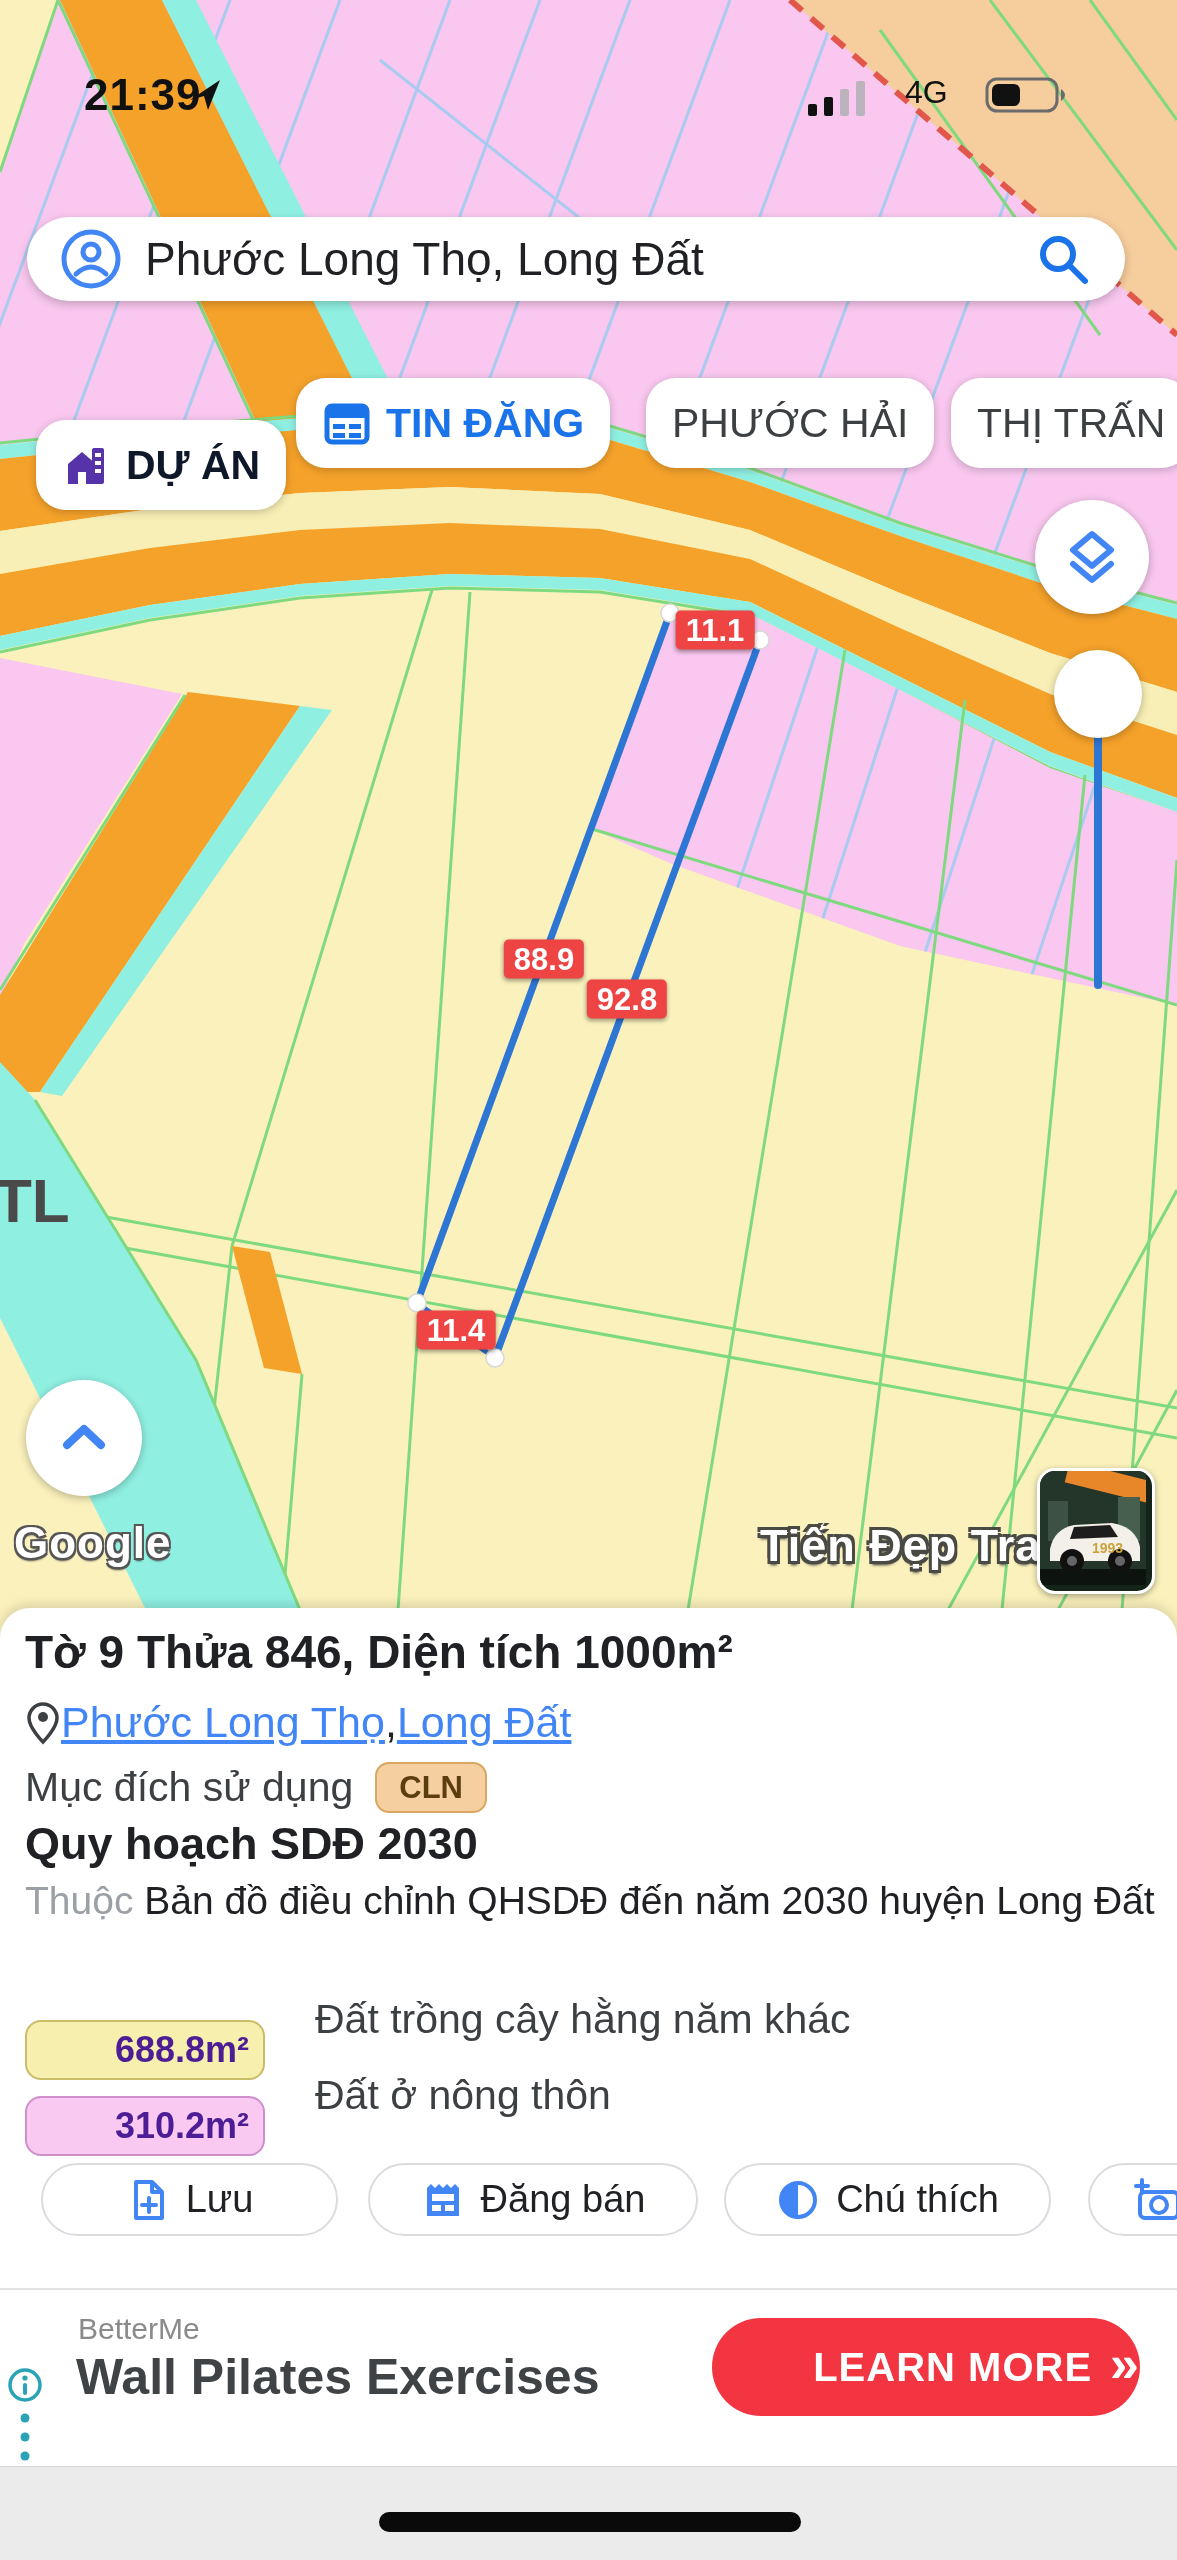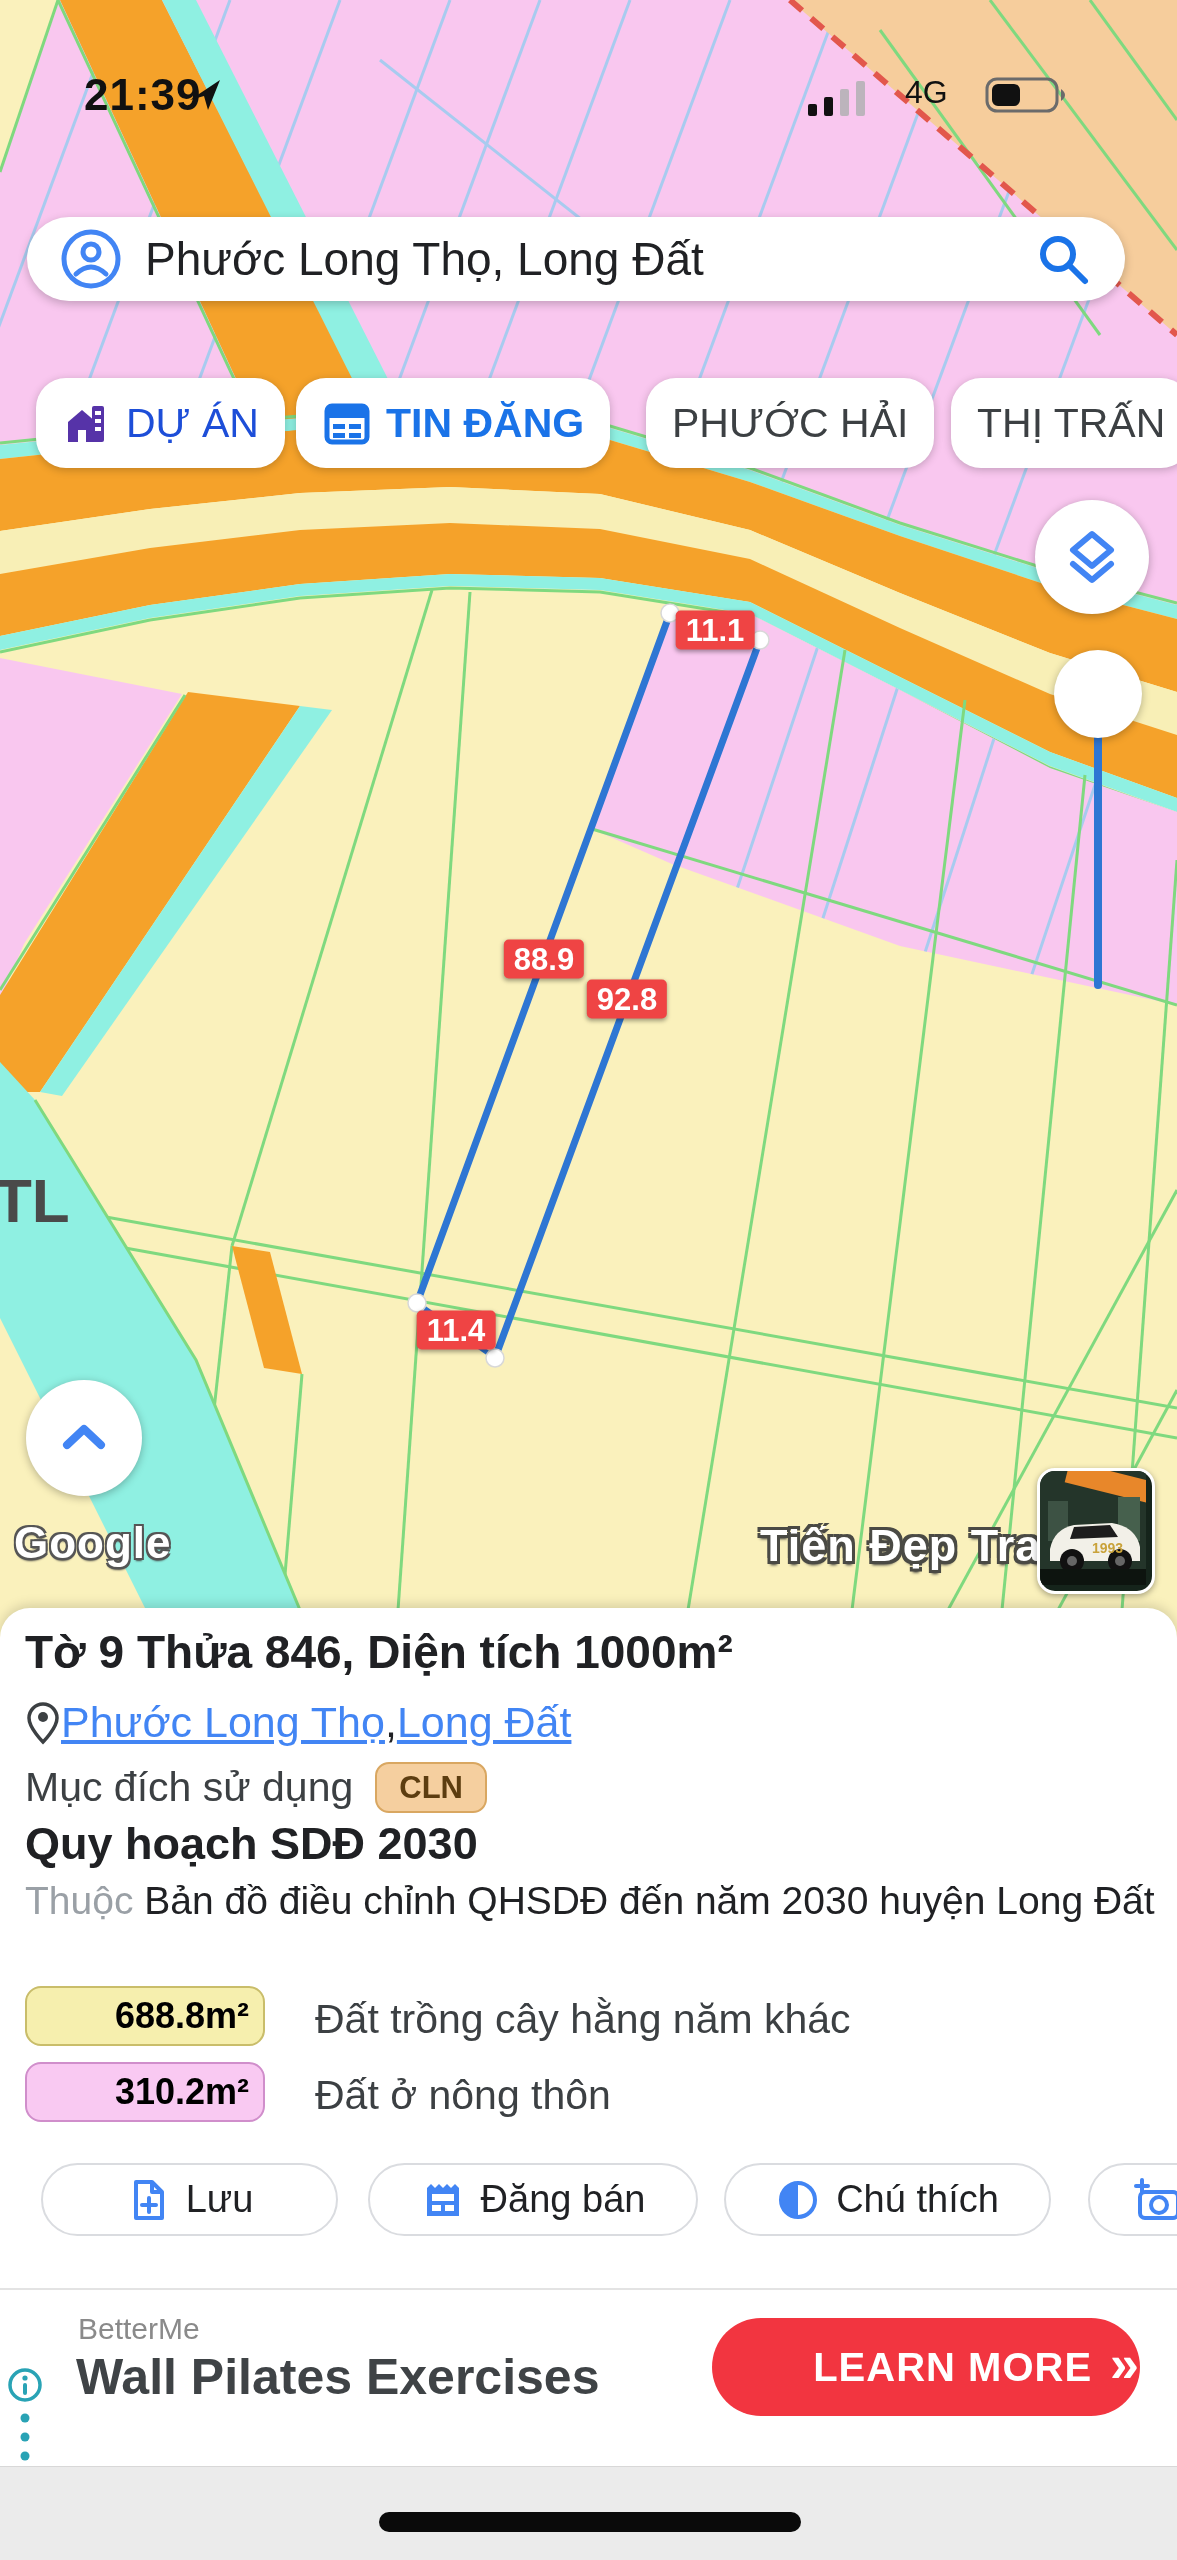--- a/index.html
+++ b/index.html
@@ -8,21 +8,21 @@
   
   .time{left:84px;top:70px;font-size:44px;font-weight:700;color:#111;letter-spacing:1px;}
   
   .searchbar{left:27px;top:217px;width:1098px;height:84px;background:#fff;border-radius:57px;
     box-shadow:0 3px 10px rgba(0,0,0,.22);display:flex;align-items:center;}
   .search-text{flex:1;margin-left:22px;font-size:46px;font-weight:500;color:#202124;white-space:nowrap;overflow:hidden;}
   
   .chip{top:378px;height:90px;background:#fff;border-radius:30px;box-shadow:0 2px 8px rgba(0,0,0,.22);
     display:flex;align-items:center;padding:0 26px;font-size:41px;font-weight:500;color:#3C4043;white-space:nowrap;}
   .chip .ic{margin-right:14px;display:flex;}
-  .chip-purple{color:#1d4ed8;font-weight:400;}
+  .chip-purple{color:#0f172a;font-weight:700;margin-top:42px;}
   .chip-blue{color:#1A73E8;font-weight:700;}
   
   .meas{transform:translate(-50%,-50%);background:#ef4444;color:#fff;font-weight:700;font-size:31px;
     padding:4px 10px;border-radius:5px;box-shadow:0 2px 4px rgba(0,0,0,.35);line-height:1;}
   .round-btn{background:#fff;border-radius:50%;box-shadow:0 2px 8px rgba(0,0,0,.28);display:flex;align-items:center;justify-content:center;}
   .google-logo{left:14px;top:1518px;font-size:44px;font-weight:700;color:#fff;letter-spacing:1px;
     text-shadow:-2px -2px 0 #555,2px -2px 0 #555,-2px 2px 0 #555,2px 2px 0 #555,0 3px 2px #444;}
   .watermark{left:760px;top:1520px;font-size:45px;font-weight:700;color:#fff;letter-spacing:1px;
     text-shadow:-3px -3px 0 #4a4a44,3px -3px 0 #4a4a44,-3px 3px 0 #4a4a44,3px 3px 0 #4a4a44,0 4px 3px #333;}
   .car-thumb{left:1037px;top:1468px;width:112px;height:120px;border-radius:18px;overflow:hidden;
@@ -33,21 +33,21 @@
   .p-title{left:25px;top:1625px;font-size:46px;font-weight:600;color:#202124;}
   .p-loc{left:25px;top:1698px;font-size:43px;color:#202124;display:flex;align-items:center;gap:0;}
   .p-loc a{color:#4285F4;text-decoration:underline;}
   .p-row3{left:25px;top:1762px;font-size:41px;color:#3C4043;display:flex;align-items:center;gap:22px;}
   .badge-cln{background:#F5CF9F;border:2px solid #D9A761;border-radius:14px;color:#5C3D10;
     font-size:31px;font-weight:700;padding:8px 22px;line-height:1;}
   .p-plan{left:25px;top:1818px;font-size:45px;font-weight:600;color:#202124;}
   .p-belongs{left:25px;top:1876px;width:1130px;font-size:39px;line-height:50px;color:#202124;}
   .p-belongs .gray{color:#9AA0A6;}
   .legend-pill{left:25px;width:240px;height:60px;border-radius:16px;display:flex;align-items:center;
-    justify-content:flex-end;padding-right:14px;box-sizing:border-box;font-size:36px;font-weight:600;color:#000000;}
+    justify-content:flex-end;padding-right:14px;box-sizing:border-box;font-size:36px;font-weight:600;color:#4c1d95;margin-top:34px;}
   .pill-yellow{background:#F6EFAE;border:2px solid #CBБ;border:2px solid #C9BD6A;}
   .pill-pink{background:#F9C9F2;border:2px solid #D08ECB;}
   .legend-label{left:315px;font-size:41px;color:#3C4043;}
   .act-btn{top:2163px;height:73px;background:#fff;border:2px solid #DADCE0;border-radius:38px;
     display:flex;align-items:center;justify-content:center;gap:16px;font-size:38px;font-weight:500;color:#202124;box-sizing:border-box;}
   
   .ad{left:0;top:2288px;width:1177px;height:178px;background:#fff;border-top:2px solid #E3E3E3;}
   .ad-brand{left:78px;top:2312px;font-size:30px;color:#8A8A8A;}
   .ad-headline{left:76px;top:2348px;font-size:50px;font-weight:700;color:#3F4346;}
   .ad-cta{left:712px;top:2318px;width:428px;height:98px;background:#F23540;border-radius:49px;

